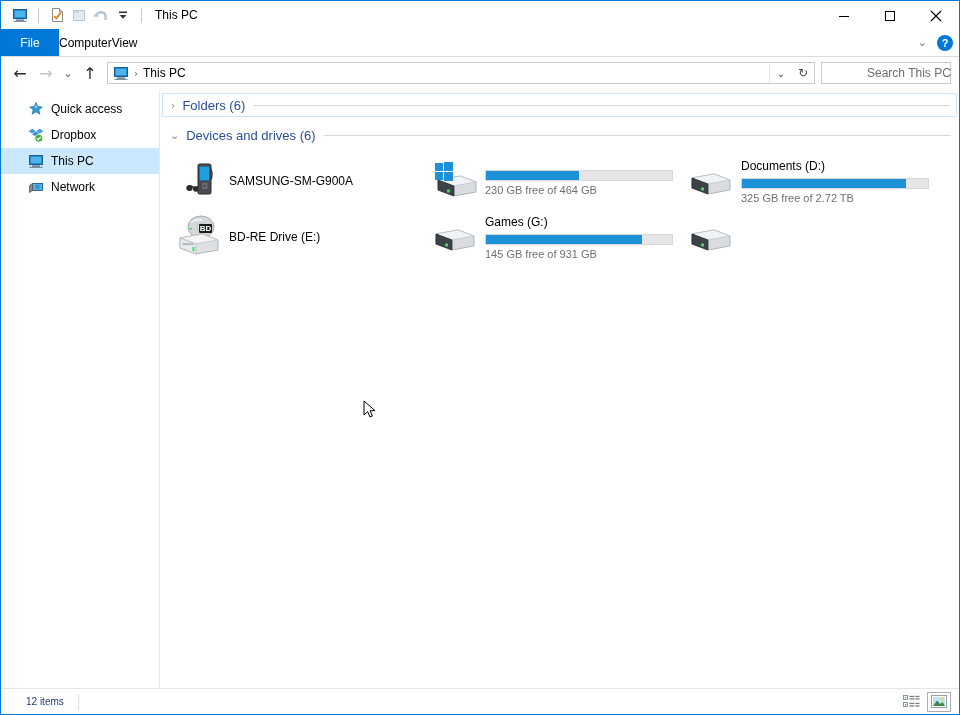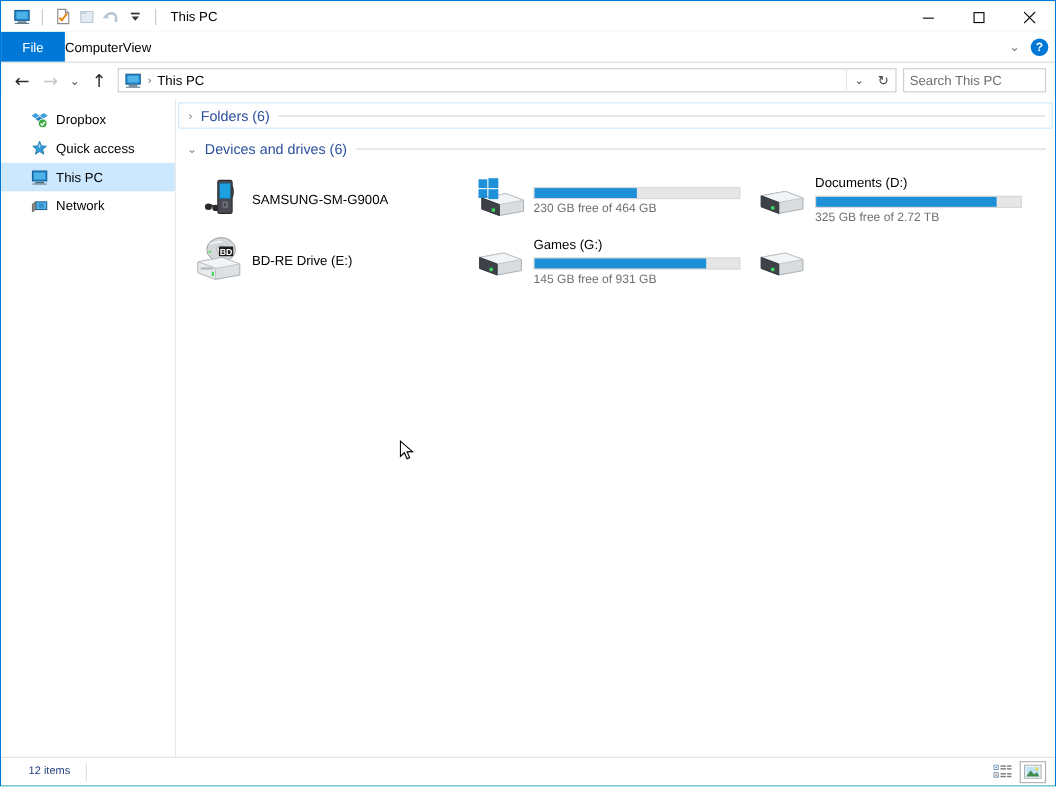--- a/index.html
+++ b/index.html
@@ -15,21 +15,21 @@
     color: #000000;
     overflow: hidden;
   }
 
   .window {
     position: relative;
     width: 960px;
     height: 715px;
     box-sizing: border-box;
     border: 1px solid #0078d7;
-    background: #86efac;
+    background: #f97316;
     display: flex;
     flex-direction: column;
   }
 
   
   .titlebar {
     height: 28px;
     flex: 0 0 28px;
     display: flex;
     align-items: center;
@@ -203,20 +203,21 @@
   }
   .search-box {
     width: 130px;
     height: 22px;
     margin-left: 6px;
     border: 1px solid #cccccc;
     background: #ffffff;
     display: flex;
     align-items: center;
     box-sizing: border-box;
+    padding-left: 40px;
   }
   .search-input {
     flex: 1;
     border: 0;
     outline: none;
     font-family: "Liberation Sans", sans-serif;
     font-size: 12px;
     color: #000000;
     padding-left: 5px;
     background: transparent;
@@ -496,42 +497,42 @@
 
     <div class="search-box">
       <input class="search-input" type="text" placeholder="Search This PC" style="">
 
     </div>
   </div>
 
   <div class="body-split">
 
     <div class="sidebar">
+
+      <div class="nav-item">
+        <span class="nav-ico">
+          <svg width="16" height="16" viewBox="0 0 16 16">
+            <path d="M8 1.4 L9.7 5.6 L14.2 5.9 L10.8 8.8 L11.9 13.2 L8 10.8 L4.1 13.2 L5.2 8.8 L1.8 5.9 L6.3 5.6 Z" fill="#2e9bd6" stroke="#1b6fa0" stroke-width="0.7"></path>
+            <path d="M8 3.4 L9 6 L8 7.6 L6.6 6.2 Z" fill="#9fd9f5"></path>
+          </svg>
+        </span>
+        <span>Quick access</span>
+      </div>
 
       <div class="nav-item">
         <span class="nav-ico">
           <svg width="16" height="16" viewBox="0 0 16 16">
             <path d="M4.2 1.8 L8 4.2 L4.2 6.6 L0.6 4.2 Z" fill="#3b9fe0"></path>
             <path d="M11.8 1.8 L15.4 4.2 L11.8 6.6 L8 4.2 Z" fill="#3b9fe0"></path>
             <path d="M4.2 7.2 L8 4.8 L11.8 7.2 L8 9.6 Z" fill="#2b7fc0"></path>
             <circle cx="10.8" cy="11.2" r="4" fill="#3fa93f" stroke="#ffffff" stroke-width="0.8"></circle>
             <path d="M8.9 11.2 l1.4 1.5 l2.5 -2.8" fill="none" stroke="#ffffff" stroke-width="1.3"></path>
           </svg>
         </span>
         <span>Dropbox</span>
-      </div>
-
-      <div class="nav-item">
-        <span class="nav-ico">
-          <svg width="16" height="16" viewBox="0 0 16 16">
-            <path d="M8 1.4 L9.7 5.6 L14.2 5.9 L10.8 8.8 L11.9 13.2 L8 10.8 L4.1 13.2 L5.2 8.8 L1.8 5.9 L6.3 5.6 Z" fill="#2e9bd6" stroke="#1b6fa0" stroke-width="0.7"></path>
-            <path d="M8 3.4 L9 6 L8 7.6 L6.6 6.2 Z" fill="#9fd9f5"></path>
-          </svg>
-        </span>
-        <span>Quick access</span>
       </div>
 
       <div class="nav-item selected">
         <span class="nav-ico">
           <svg width="16" height="16" viewBox="0 0 16 16">
             <rect x="1.5" y="2.5" width="13" height="9" fill="#1e90d8" stroke="#1d5d8f" stroke-width="1"></rect>
             <rect x="3" y="4" width="10" height="6" fill="#4fb3e8"></rect>
             <rect x="4" y="12.5" width="8" height="1.2" fill="#4a6270"></rect>
             <rect x="1.5" y="13.8" width="13" height="1" fill="#5d7b8c"></rect>
           </svg>

